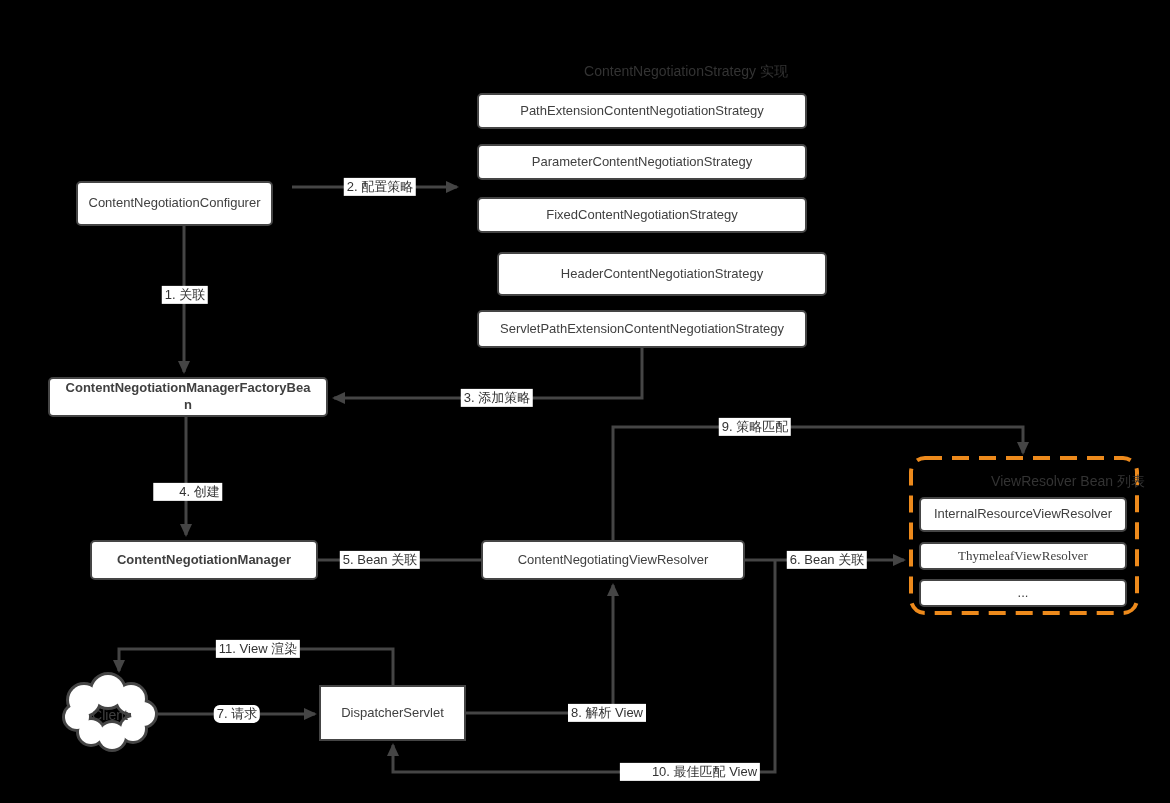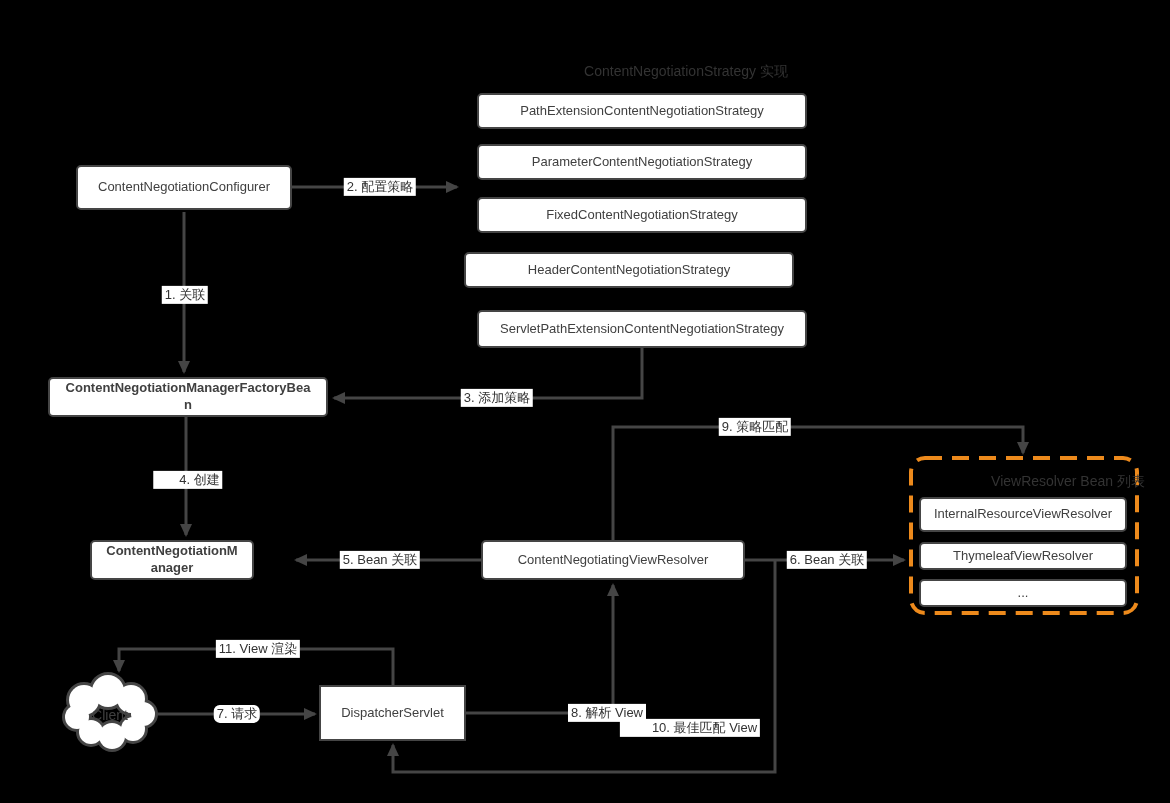--- a/index.html
+++ b/index.html
@@ -101,41 +101,41 @@
       <circle cx="91" cy="732" r="12"></circle>
         <circle cx="77" cy="717" r="12"></circle>
     </g>
   </svg>
 
   <div class="group-title" style="left:642px;top:72px;">ContentNegotiationStrategy 实现</div>
 
   <div class="node" style="left:477px;top:93px;width:330px;height:36px;">PathExtensionContentNegotiationStrategy</div>
   <div class="node" style="left:477px;top:144px;width:330px;height:36px;">ParameterContentNegotiationStrategy</div>
   <div class="node" style="left:477px;top:197px;width:330px;height:36px;">FixedContentNegotiationStrategy</div>
-  <div class="node" style="left:464px;top:252px;width:330px;height:36px;">HeaderContentNegotiationStrategy</div>
+  <div class="node" style="left:497px;top:252px;width:330px;height:44px;">HeaderContentNegotiationStrategy</div>
   <div class="node" style="left:477px;top:310px;width:330px;height:38px;">ServletPathExtensionContentNegotiationStrategy</div>
 
-  <div class="node" style="left:76px;top:165px;width:216px;height:45px;">ContentNegotiationConfigurer</div>
+  <div class="node" style="left:76px;top:181px;width:197px;height:45px;">ContentNegotiationConfigurer</div>
   <div class="node narrow-pad" style="left:48px;top:377px;width:280px;height:40px;">ContentNegotiationManagerFactoryBean</div>
-  <div class="node narrow-pad" style="left:90px;top:540px;width:164px;height:40px;">ContentNegotiationManager</div>
+  <div class="node narrow-pad" style="left:90px;top:540px;width:228px;height:40px;text-align:right;">ContentNegotiationManager</div>
   <div class="node" style="left:481px;top:540px;width:264px;height:40px;">ContentNegotiatingViewResolver</div>
   <div class="node square" style="left:319px;top:685px;width:147px;height:56px;">DispatcherServlet</div>
 
   <div class="cloud-label" style="left:110px;top:715px;">Client</div>
 
   <div class="group-title" style="left:1024px;top:482px;">ViewResolver Bean 列表</div>
   <div class="node" style="left:919px;top:497px;width:208px;height:35px;">InternalResourceViewResolver</div>
-  <div class="node" style="left:919px;top:542px;width:208px;height:28px;">ThymeleafViewResolver</div>
+  <div class="node" style="left:919px;top:542px;width:208px;height:28px;font-family:Liberation Serif, serif;">ThymeleafViewResolver</div>
   <div class="node" style="left:919px;top:579px;width:208px;height:28px;">...</div>
 
   <div class="edge-label" style="left:185px;top:295px;">1. 关联</div>
   <div class="edge-label" style="left:380px;top:187px;">2. 配置策略</div>
   <div class="edge-label" style="left:497px;top:398px;">3. 添加策略</div>
-  <div class="edge-label" style="left:188px;top:480px;padding-left:26px;">4. 创建</div>
+  <div class="edge-label" style="left:188px;top:492px;padding-left:26px;">4. 创建</div>
   <div class="edge-label" style="left:380px;top:560px;">5. Bean 关联</div>
   <div class="edge-label" style="left:827px;top:560px;">6. Bean 关联</div>
   <div class="edge-label" style="left:237px;top:714px;border-radius:6px;">7. 请求</div>
   <div class="edge-label" style="left:607px;top:713px;">8. 解析 View</div>
   <div class="edge-label" style="left:755px;top:427px;">9. 策略匹配</div>
-  <div class="edge-label" style="left:690px;top:728px;padding-left:32px;">10. 最佳匹配 View</div>
+  <div class="edge-label" style="left:690px;top:772px;padding-left:32px;">10. 最佳匹配 View</div>
   <div class="edge-label" style="left:258px;top:649px;">11. View 渲染</div>
 
 </div>
 
 </body></html>

